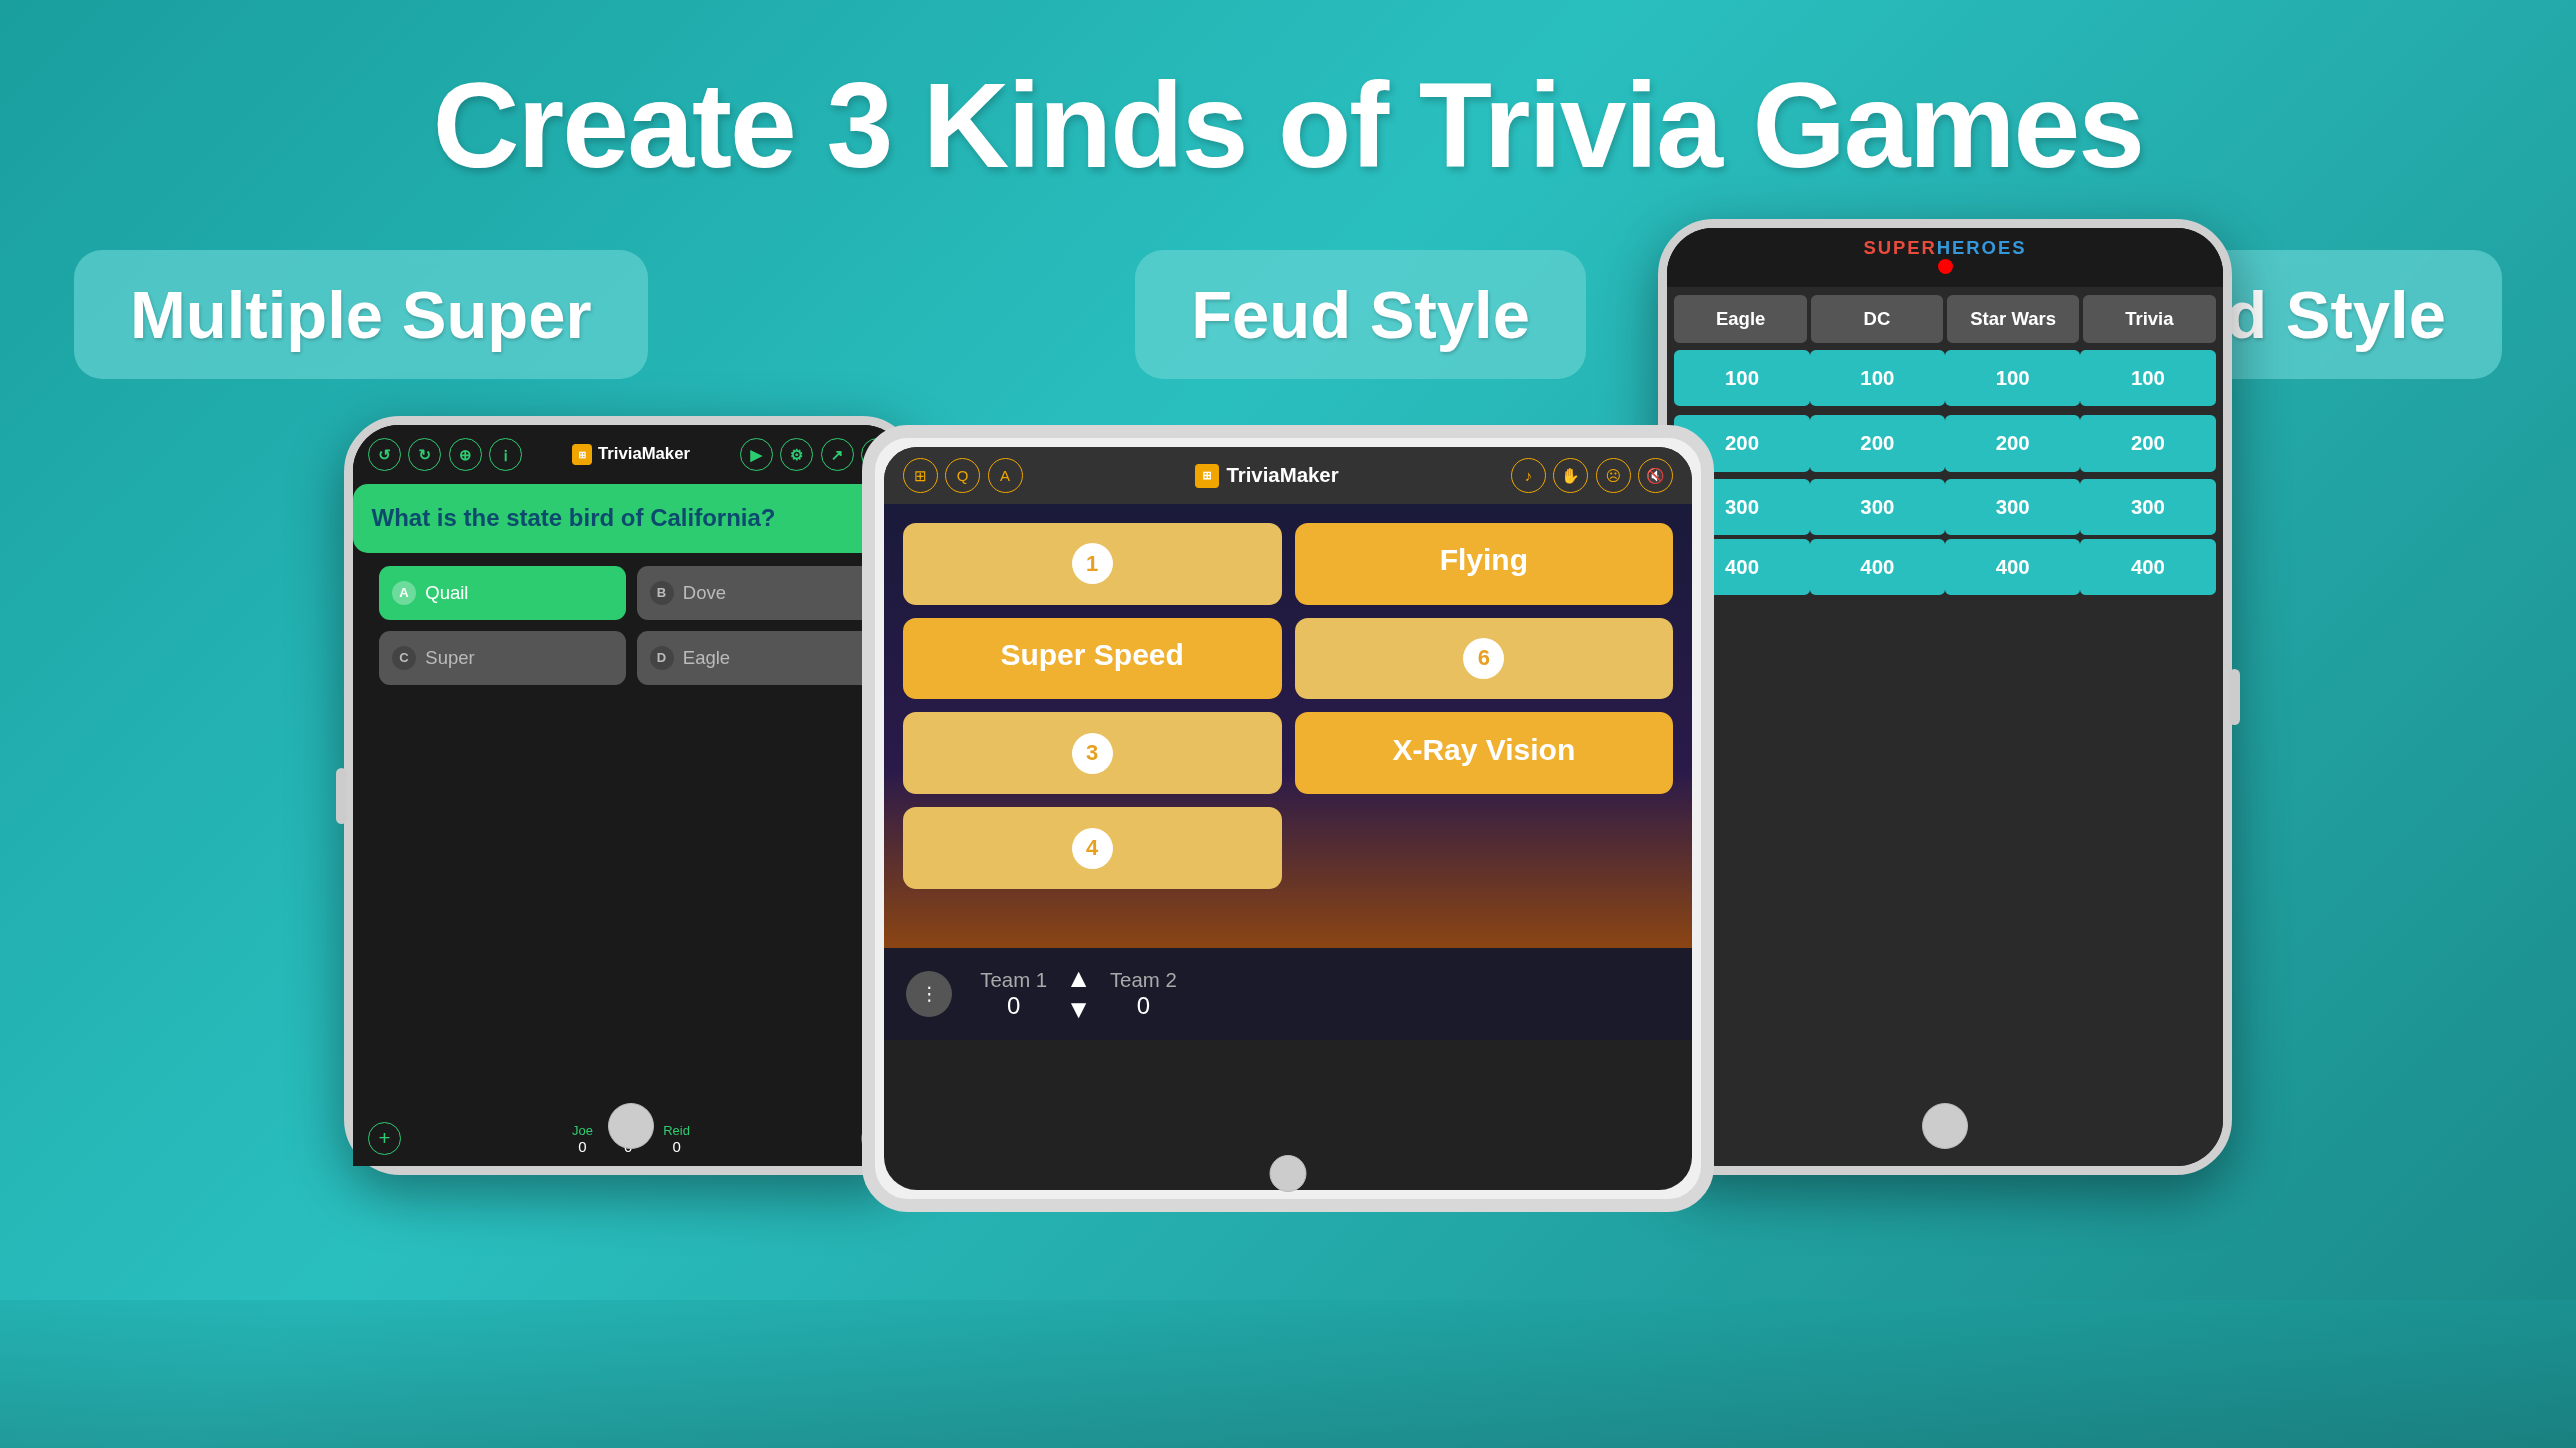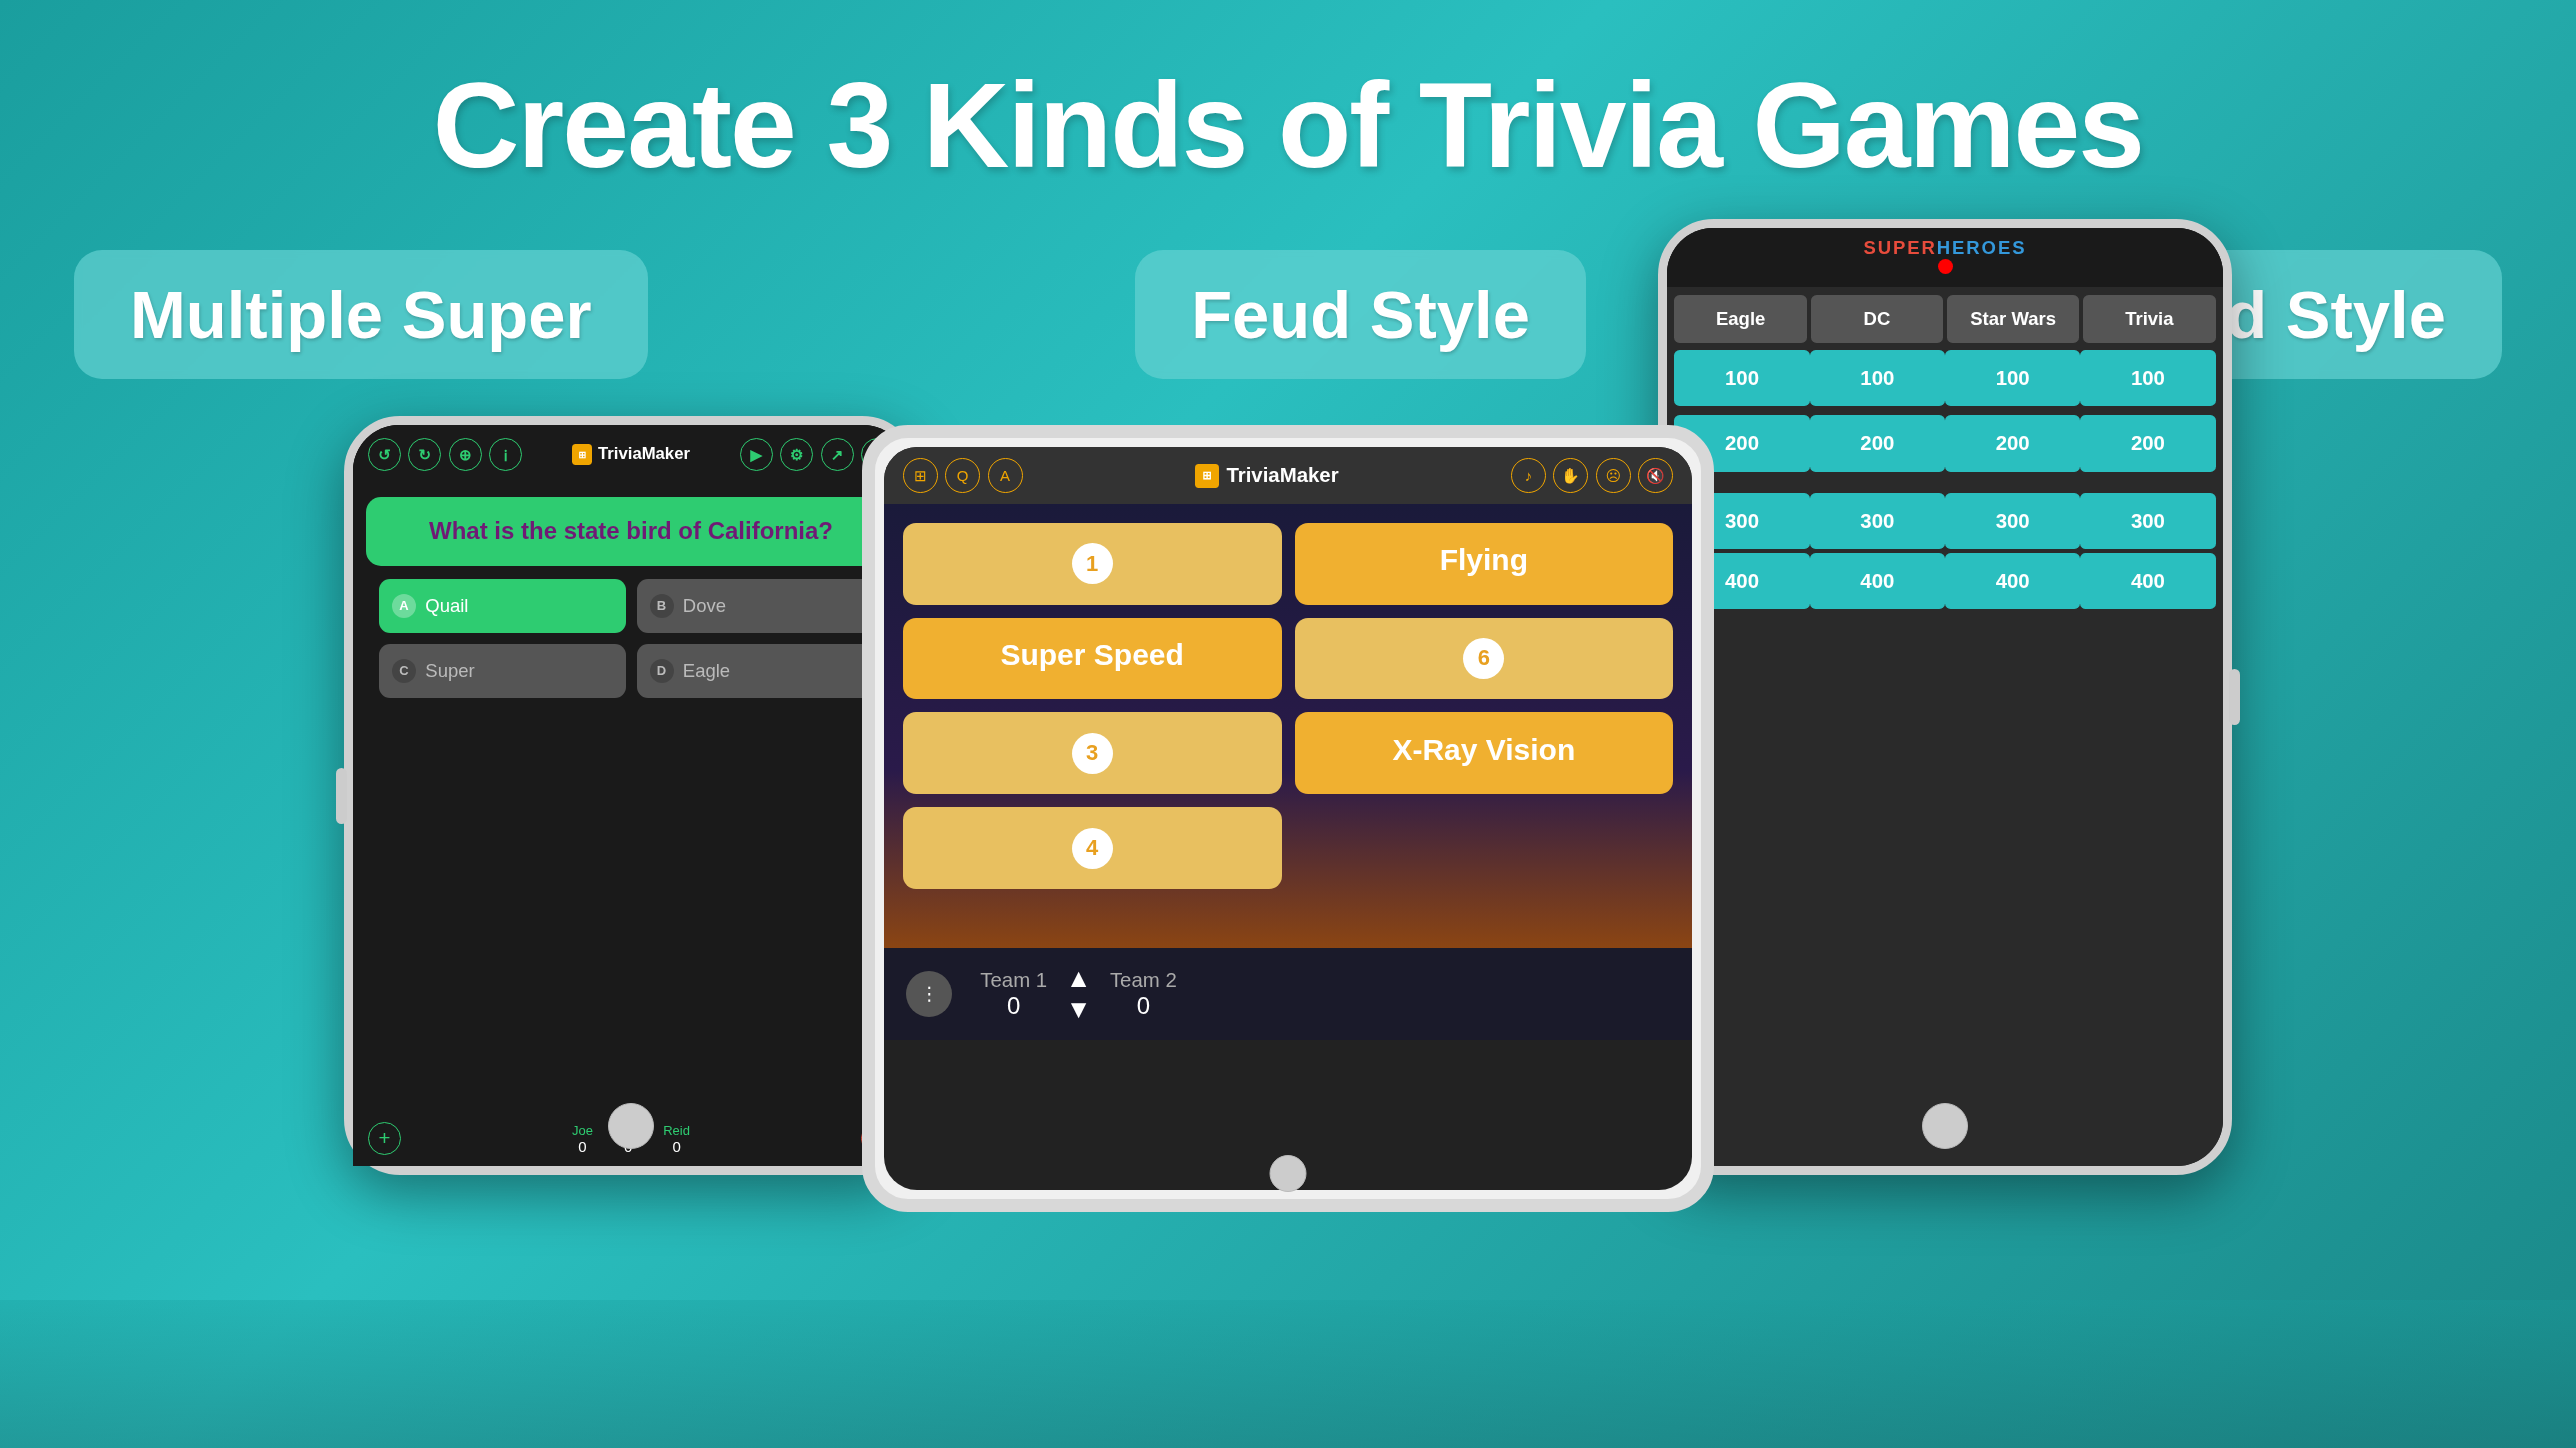--- a/index.html
+++ b/index.html
@@ -160,25 +160,24 @@
       font-weight: bold;
     }
     .tm-icons-right {
       display: flex;
       gap: 7.4px;
     }
 
     
     .question-box {
       background: #2ecc71;
-      margin: 13px;
       border-radius: 15px;
       padding: 20.4px 18.5px;
-      text-align: center;
-      color: #701a75;
+      text-align: left;
+      color: #0c4a6e;
       font-size: 24px;
       font-weight: bold;
     }
 
     
     .answer-grid {
       display: grid;
       grid-template-columns: 1fr 1fr;
       gap: 11px;
       margin: 13px;
@@ -676,21 +675,21 @@
         <div class="grid-cell">100</div>
       </div>
 
       <div class="grid-body" style="margin-top:9px;">
         <div class="grid-cell">200</div>
         <div class="grid-cell">200</div>
         <div class="grid-cell">200</div>
         <div class="grid-cell">200</div>
       </div>
 
-      <div class="grid-body" style="margin-top:21px;">
+      <div class="grid-body" style="margin-top:7px;">
         <div class="grid-cell">300</div>
         <div class="grid-cell">300</div>
         <div class="grid-cell">300</div>
         <div class="grid-cell">300</div>
       </div>
 
       <div class="grid-body" style="margin-top:3.7px;">
         <div class="grid-cell">400</div>
         <div class="grid-cell">400</div>
         <div class="grid-cell">400</div>

